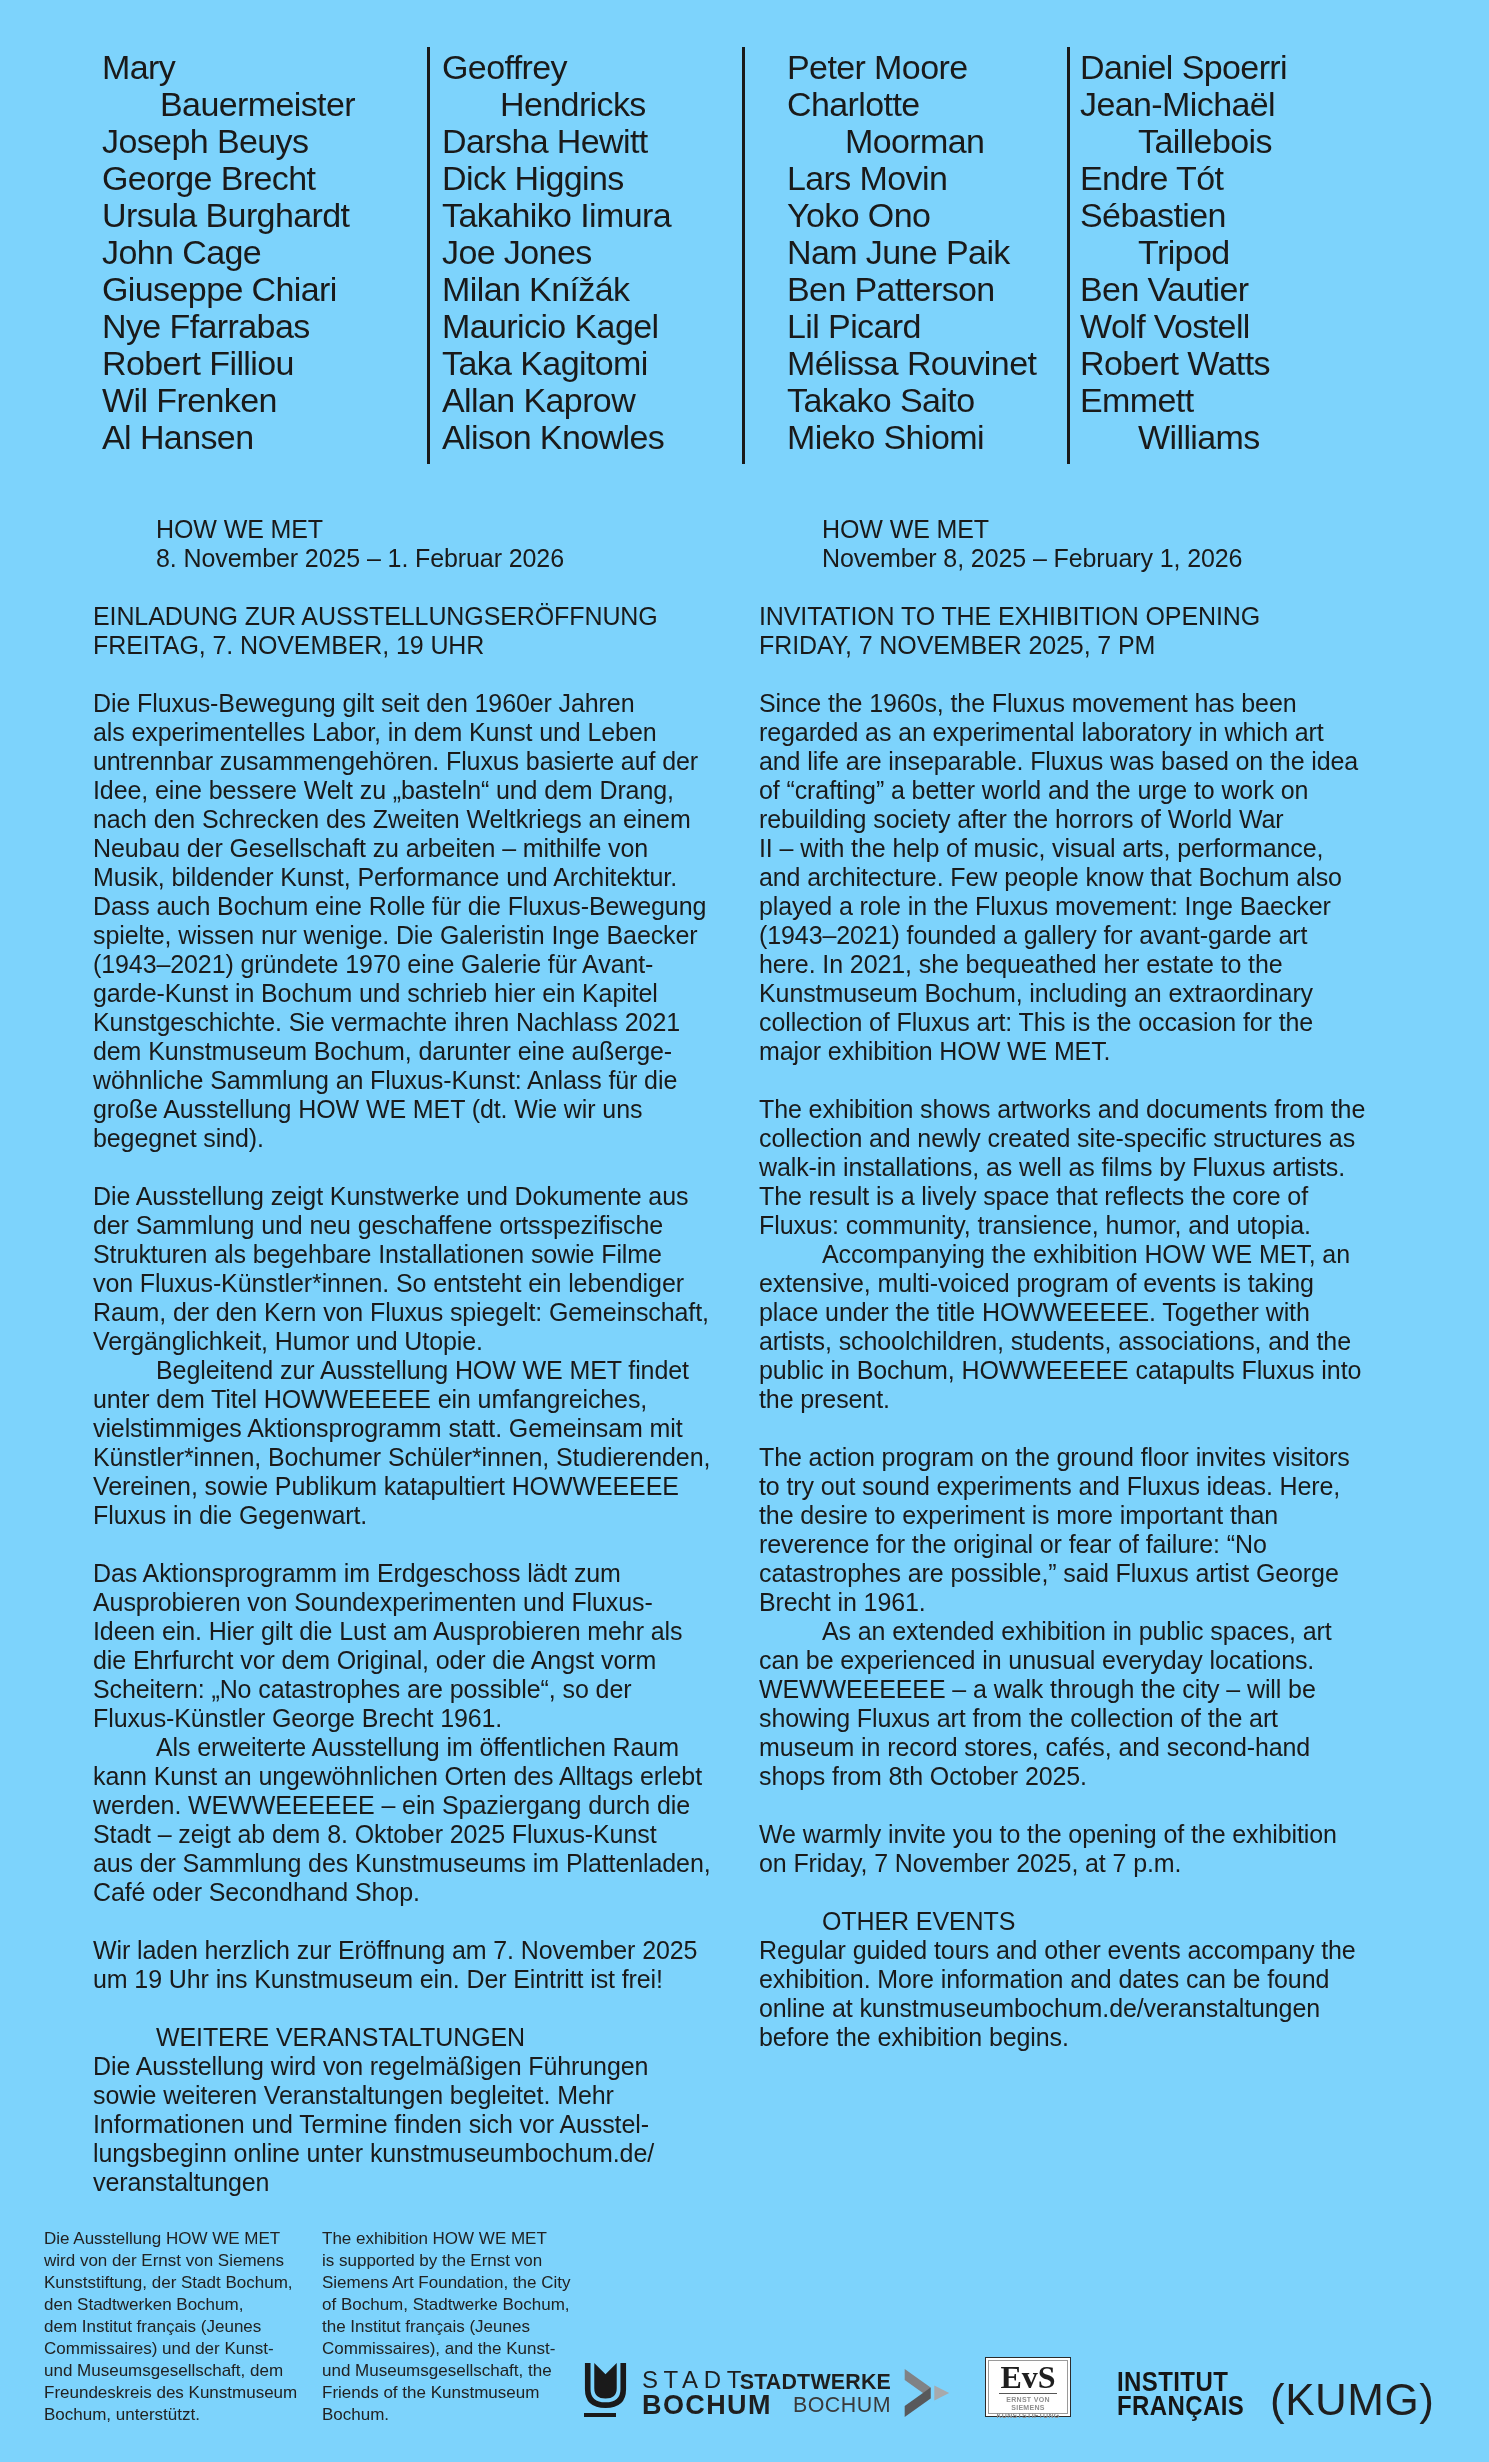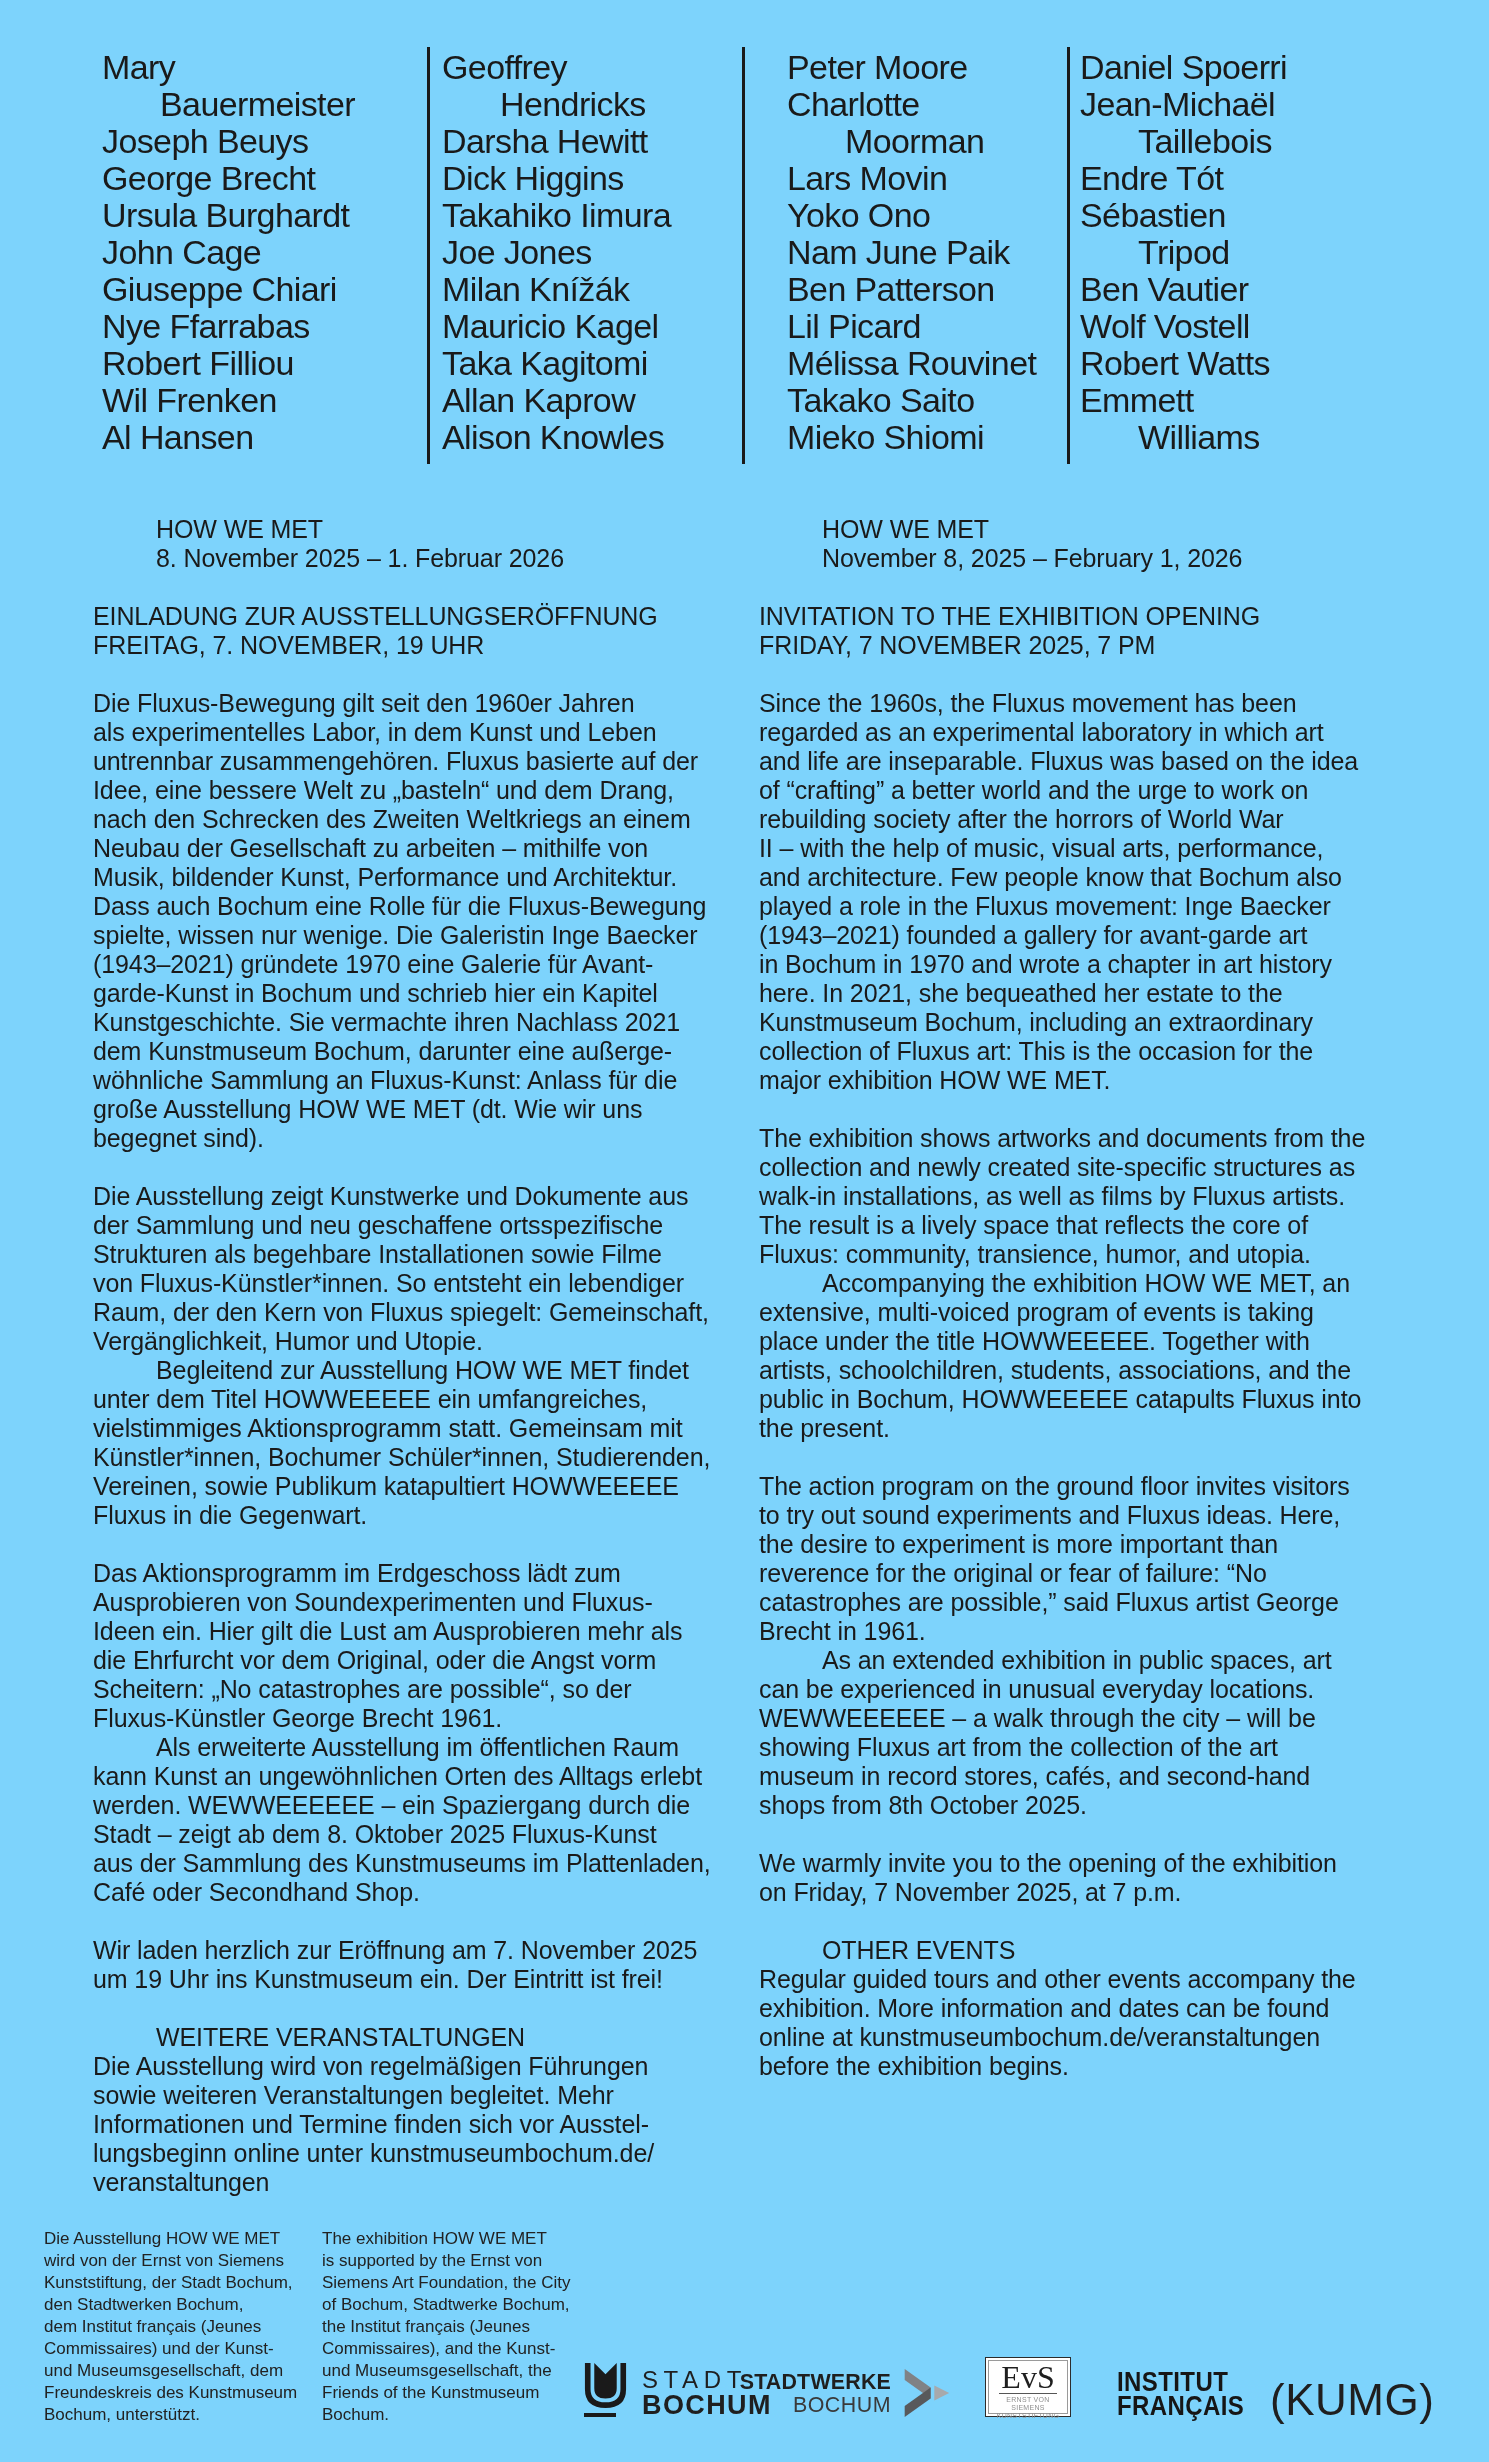--- a/index.html
+++ b/index.html
@@ -29,21 +29,21 @@
   .stadt-l2{position:absolute;left:642px;top:2390px;font-size:27px;font-weight:700;letter-spacing:1.4px;color:#1f1f1f;}
 
   .sw-text{position:absolute;left:735px;top:2371px;width:156px;text-align:right;}
   .sw-l1{font-size:21.4px;font-weight:700;letter-spacing:0.2px;color:#1f1f1f;line-height:23px;}
   .sw-l2{font-size:21.4px;font-weight:400;letter-spacing:0.5px;color:#3a3a3a;line-height:23px;}
   .sw-mark{position:absolute;left:901px;top:2367px;}
 
   .evs{position:absolute;left:985px;top:2357px;width:86px;height:60px;
        border:1.9px solid #2c2c2c;box-sizing:border-box;background:#fff;}
   .evs-inner{position:absolute;left:1.9px;top:1.9px;right:1.9px;bottom:1.9px;
-       border:0.9px solid #9a9a9a;text-align:center;}
+       border:0.9px solid #9a9a9a;text-align:center;font-weight:bold;}
   .evs-mono{font-family:"Liberation Serif",serif;font-size:32px;line-height:31px;
        color:#1f1f1f;margin-top:0.9px;}
   .evs-rule{width:58px;height:0.9px;background:#555;margin:0 auto 1.9px auto;}
   .evs-sub{font-size:7px;line-height:8px;color:#8f8f8f;letter-spacing:0.3px;}
 
   .inst{position:absolute;left:1117px;top:2371px;font-size:24px;font-weight:700;
         line-height:20.5px;letter-spacing:0.4px;color:#161616;
         transform:scaleY(1.12);transform-origin:top left;}
   .kumg{position:absolute;left:1270px;top:2375px;font-size:44px;font-weight:400;
         letter-spacing:0.5px;color:#1f1f1f;}
@@ -192,21 +192,20 @@
       <div class="block">
         <div class="ln">Since the 1960s, the Fluxus movement has been</div>
         <div class="ln">regarded as an experimental laboratory in which art</div>
         <div class="ln">and life are inseparable. Fluxus was based on the idea</div>
         <div class="ln">of “crafting” a better world and the urge to work on</div>
         <div class="ln">rebuilding society after the horrors of World War</div>
         <div class="ln">II – with the help of music, visual arts, performance,</div>
         <div class="ln">and architecture. Few people know that Bochum also</div>
         <div class="ln">played a role in the Fluxus movement: Inge Baecker</div>
         <div class="ln">(1943–2021) founded a gallery for avant-garde art</div>
-        <div class="ln">in Bochum in 1970 and wrote a chapter in art history</div>
         <div class="ln">here. In 2021, she bequeathed her estate to the</div>
         <div class="ln">Kunstmuseum Bochum, including an extraordinary</div>
         <div class="ln">collection of Fluxus art: This is the occasion for the</div>
         <div class="ln">major exhibition HOW WE MET.</div>
       </div>
       <div class="block">
         <div class="ln">The exhibition shows artworks and documents from the</div>
         <div class="ln">collection and newly created site-specific structures as</div>
         <div class="ln">walk-in installations, as well as films by Fluxus artists.</div>
         <div class="ln">The result is a lively space that reflects the core of</div>

